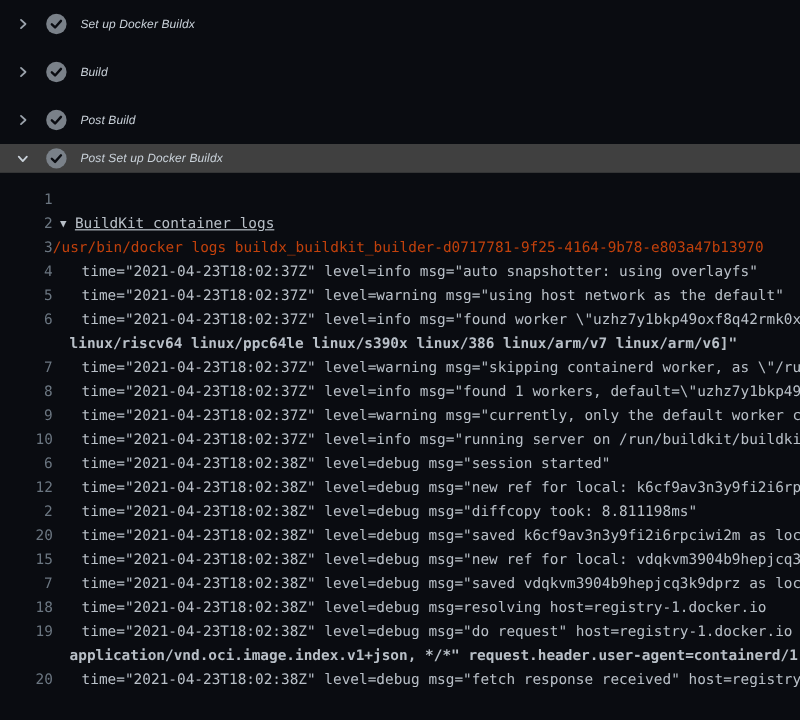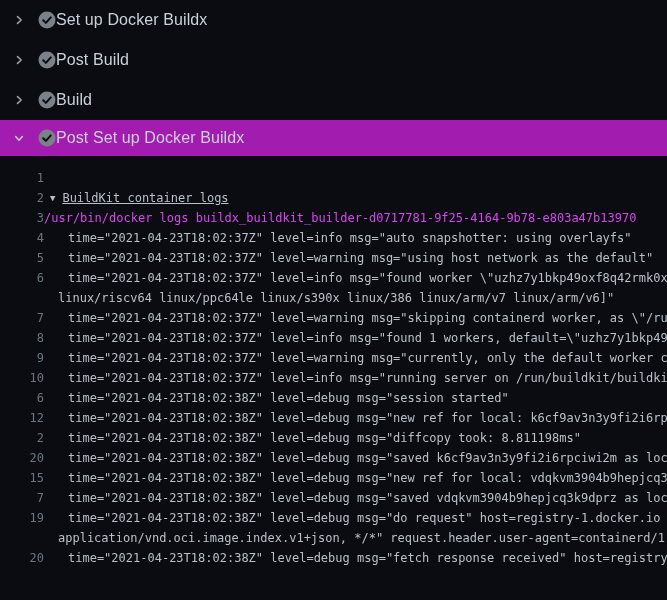--- a/index.html
+++ b/index.html
@@ -9,45 +9,45 @@
     font-family:"Liberation Sans",sans-serif;
     -webkit-font-smoothing:antialiased;
   }
   
   .steps{width:667px;}
   .step{
     height:40px;display:flex;align-items:center;
     padding-left:12px;box-sizing:border-box;cursor:pointer;
   }
   .step.expanded{
-    height:36px;background:#a21caf;
+    height:24px;background:#404040;
   }
   .chev{width:14px;height:14px;display:inline-flex;align-items:center;justify-content:center;flex:none;}
   .chev svg{display:block;}
   .check{width:18px;height:18px;margin-left:12px;flex:none;display:inline-flex;}
   .step-label{
-    font-size:16px;color:#c9d1d9;letter-spacing:.1px;
+    margin-left:11px;font-size:10px;color:#c9d1d9;letter-spacing:.1px;font-style:italic;
   }
   
   .log{
     padding-top:12px;
     font-family:"DejaVu Sans Mono","Liberation Mono",monospace;
     font-size:12px;line-height:20px;
   }
   .log-row{display:flex;white-space:pre;overflow:hidden;height:20px;}
   .log-num{
     width:44px;flex:none;text-align:right;color:#6b7681;cursor:pointer;
     user-select:none;
   }
   .log-content{color:#b9c0c8;}
   .row-plain  .log-content{padding-left:17px;margin-top:31px;}
   .row-group  .log-content{padding-left:6px;cursor:pointer;text-decoration:underline;}
   .row-child  .log-content{padding-left:24px;}
-  .row-wrap   .log-content{padding-left:14px;}
-  .row-command .log-content{color:#d946ef;}
+  .row-wrap   .log-content{padding-left:14px;font-weight:bold;}
+  .row-command .log-content{color:#c2410c;}
   .group-marker{display:inline-block;font-size:9px;vertical-align:1px;padding-right:7px;color:#b9c0c8;}
 </style>
 </head>
 <body>
 
 <div class="steps">
     <div class="step">
     <span class="chev chev-right">
       <svg width="12" height="12" viewBox="0 0 16 16">
           <path d="M6 3.5 L11 8 L6 12.5" fill="none" stroke="#9ba3ac" stroke-width="2" stroke-linecap="round" stroke-linejoin="round"></path>
@@ -68,36 +68,36 @@
           <path d="M6 3.5 L11 8 L6 12.5" fill="none" stroke="#9ba3ac" stroke-width="2" stroke-linecap="round" stroke-linejoin="round"></path>
         </svg>
     </span>
 
     <span class="check">
       <svg width="18" height="18" viewBox="0 0 18 18">
           <circle cx="9" cy="9" r="8.5" fill="#7a8189"></circle>
           <path d="M5.2 9.3 L7.9 11.9 L12.8 6.4" fill="none" stroke="#0a0c11" stroke-width="2" stroke-linecap="round" stroke-linejoin="round"></path>
         </svg>
     </span>
-    <span class="step-label">Post Build</span>
+    <span class="step-label">Build</span>
   </div>
     <div class="step">
     <span class="chev chev-right">
       <svg width="12" height="12" viewBox="0 0 16 16">
           <path d="M6 3.5 L11 8 L6 12.5" fill="none" stroke="#9ba3ac" stroke-width="2" stroke-linecap="round" stroke-linejoin="round"></path>
         </svg>
     </span>
 
     <span class="check">
       <svg width="18" height="18" viewBox="0 0 18 18">
           <circle cx="9" cy="9" r="8.5" fill="#7a8189"></circle>
           <path d="M5.2 9.3 L7.9 11.9 L12.8 6.4" fill="none" stroke="#0a0c11" stroke-width="2" stroke-linecap="round" stroke-linejoin="round"></path>
         </svg>
     </span>
-    <span class="step-label">Build</span>
+    <span class="step-label">Post Build</span>
   </div>
     <div class="step expanded">
 
     <span class="chev chev-down">
       <svg width="12" height="12" viewBox="0 0 16 16">
           <path d="M3.5 6 L8 11 L12.5 6" fill="none" stroke="#c9d1d9" stroke-width="2" stroke-linecap="round" stroke-linejoin="round"></path>
         </svg>
     </span>
     <span class="check">
       <svg width="18" height="18" viewBox="0 0 18 18">
@@ -172,20 +172,24 @@
   </div>
     <div class="log-row row-child">
     <span class="log-num">15</span>
     <span class="log-content"><span class="log-text">time="2021-04-23T18:02:38Z" level=debug msg="new ref for local: vdqkvm3904b9hepjcq3k</span></span>
   </div>
     <div class="log-row row-child">
     <span class="log-num">7</span>
     <span class="log-content"><span class="log-text">time="2021-04-23T18:02:38Z" level=debug msg="saved vdqkvm3904b9hepjcq3k9dprz as loca</span></span>
   </div>
     <div class="log-row row-child">
+    <span class="log-num">18</span>
+    <span class="log-content"><span class="log-text">time="2021-04-23T18:02:38Z" level=debug msg=resolving host=registry-1.docker.io</span></span>
+  </div>
+    <div class="log-row row-child">
     <span class="log-num">19</span>
     <span class="log-content"><span class="log-text">time="2021-04-23T18:02:38Z" level=debug msg="do request" host=registry-1.docker.io r</span></span>
   </div>
     <div class="log-row row-wrap">
     <span class="log-num"></span>
     <span class="log-content"><span class="log-text">application/vnd.oci.image.index.v1+json, */*" request.header.user-agent=containerd/1.4</span></span>
   </div>
     <div class="log-row row-child">
     <span class="log-num">20</span>
     <span class="log-content"><span class="log-text">time="2021-04-23T18:02:38Z" level=debug msg="fetch response received" host=registry-</span></span>

